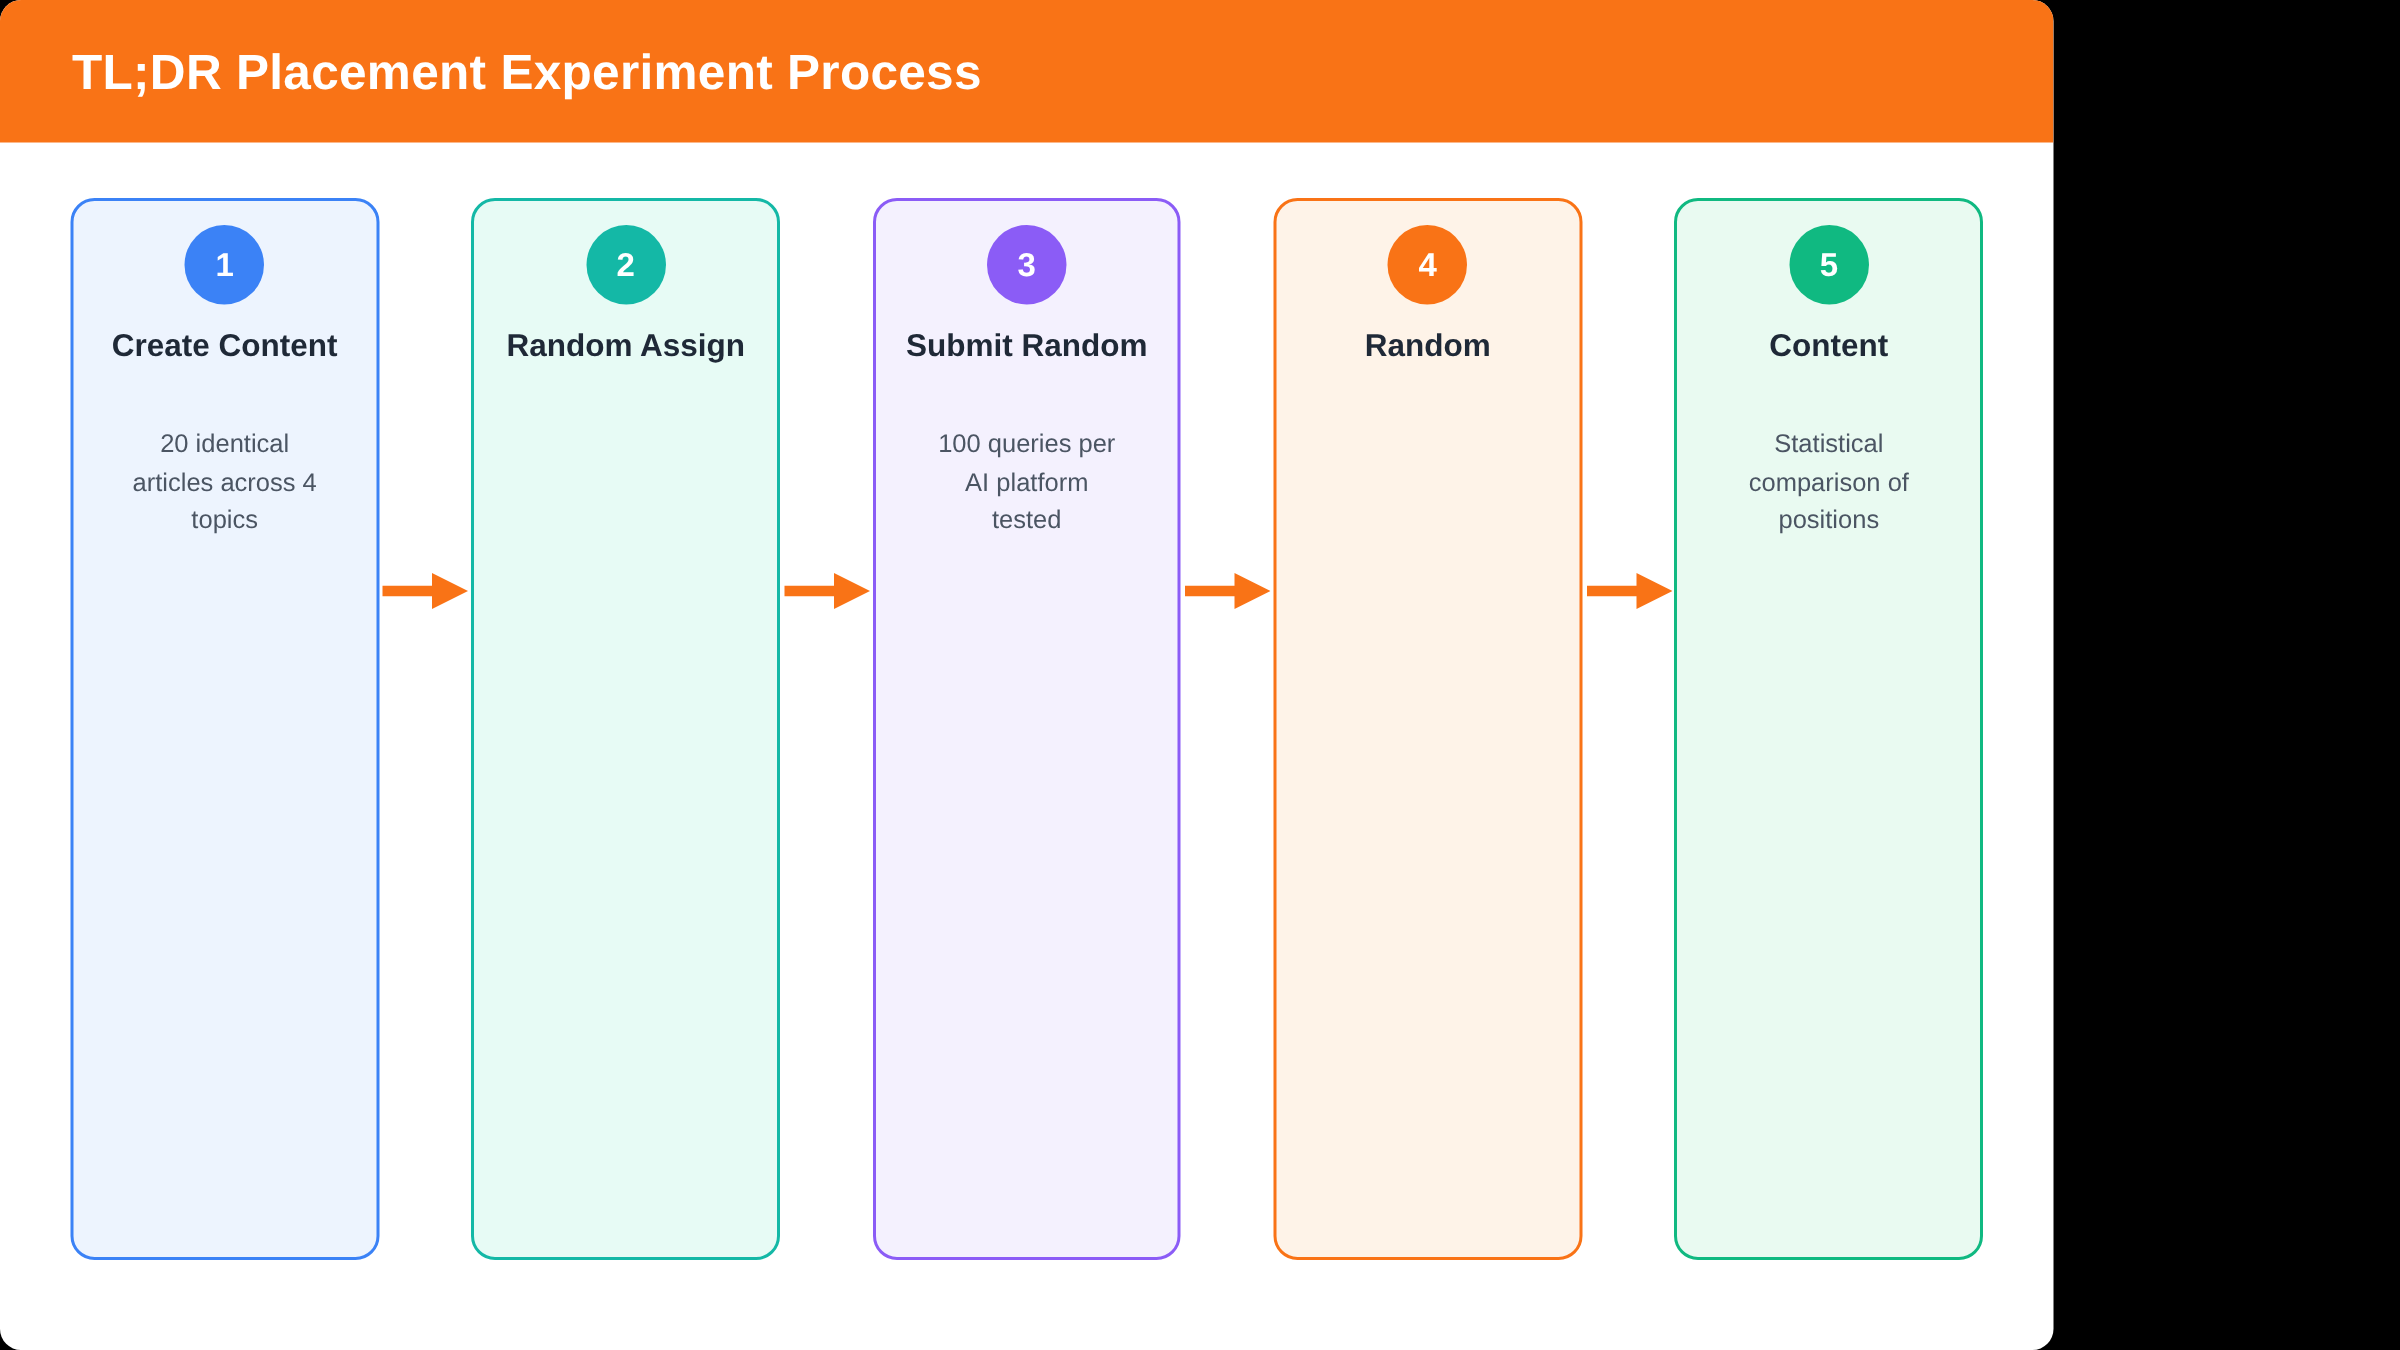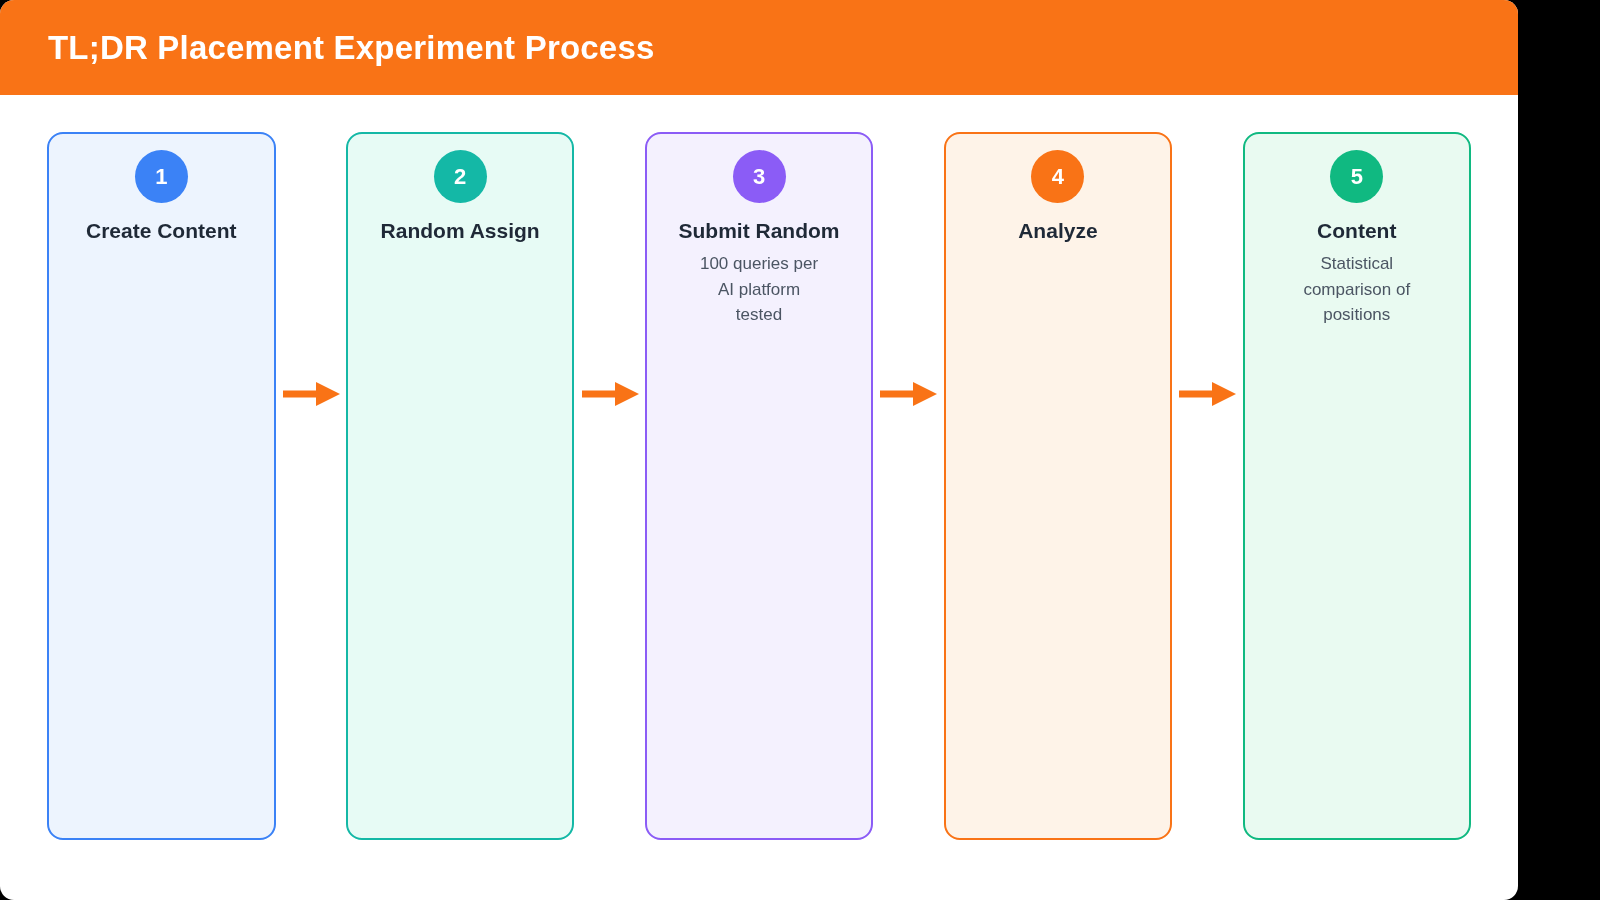--- a/index.html
+++ b/index.html
@@ -3,21 +3,21 @@
 <meta charset="utf-8">
 <style>
   * { box-sizing: border-box; margin: 0; padding: 0; }
   html, body { width: 1600px; height: 900px; }
   body {
     background: #000;
     font-family: "Liberation Sans", "DejaVu Sans", sans-serif;
     overflow: hidden;
   }
   .window {
-    width: 1518px;
+    width: 1369px;
     height: 900px;
     background: #ffffff;
     border-radius: 14px;
     overflow: hidden;
     display: flex;
     flex-direction: column;
   }
   .header {
     height: 95px;
     flex: 0 0 95px;
@@ -69,21 +69,21 @@
   .step-number {
     color: #ffffff;
     font-size: 22px;
     font-weight: 700;
   }
   .step-title {
     color: var(--title-text, #1f2937);
     font-size: 21px;
     font-weight: 700;
     text-align: center;
-    margin-bottom: 8px;
+    margin-bottom: 40px;
   }
   .step-body {
     color: var(--body-text, #4b5563);
     font-size: 17px;
     line-height: 25.5px;
     text-align: center;
     white-space: pre-line;
   }
   .arrow {
     width: 75px;
@@ -103,20 +103,23 @@
     <div class="header-title">TL;DR Placement Experiment Process</div>
   </div>
 
   <div class="flow">
 
     <div class="step-card" style="--accent: #3B82F6; --bg: #EDF4FE;">
       <div class="step-badge">
         <span class="step-number">1</span>
       </div>
       <div class="step-title">Create Content</div>
+      <div class="step-body">20 identical
+articles across 4
+topics</div>
     </div>
 
     <span class="arrow">
       <svg width="58" height="26" viewBox="0 0 58 26" aria-hidden="true">
         <line x1="1" y1="13" x2="36" y2="13" stroke="currentColor" stroke-width="7"></line>
         <polygon points="34,1 58,13 34,25" fill="currentColor"></polygon>
       </svg>
     </span>
 
     <div class="step-card" style="--accent: #14B8A6; --bg: #E7FBF5;">
@@ -147,21 +150,21 @@
       <svg width="58" height="26" viewBox="0 0 58 26" aria-hidden="true">
         <line x1="1" y1="13" x2="36" y2="13" stroke="currentColor" stroke-width="7"></line>
         <polygon points="34,1 58,13 34,25" fill="currentColor"></polygon>
       </svg>
     </span>
 
     <div class="step-card" style="--accent: #F97316; --bg: #FEF3E8;">
       <div class="step-badge">
         <span class="step-number">4</span>
       </div>
-      <div class="step-title">Analyze</div>
+      <div class="step-title">Random</div>
     </div>
 
     <span class="arrow">
       <svg width="58" height="26" viewBox="0 0 58 26" aria-hidden="true">
         <line x1="1" y1="13" x2="36" y2="13" stroke="currentColor" stroke-width="7"></line>
         <polygon points="34,1 58,13 34,25" fill="currentColor"></polygon>
       </svg>
     </span>
 
     <div class="step-card" style="--accent: #10B981; --bg: #E9FAF1;">

